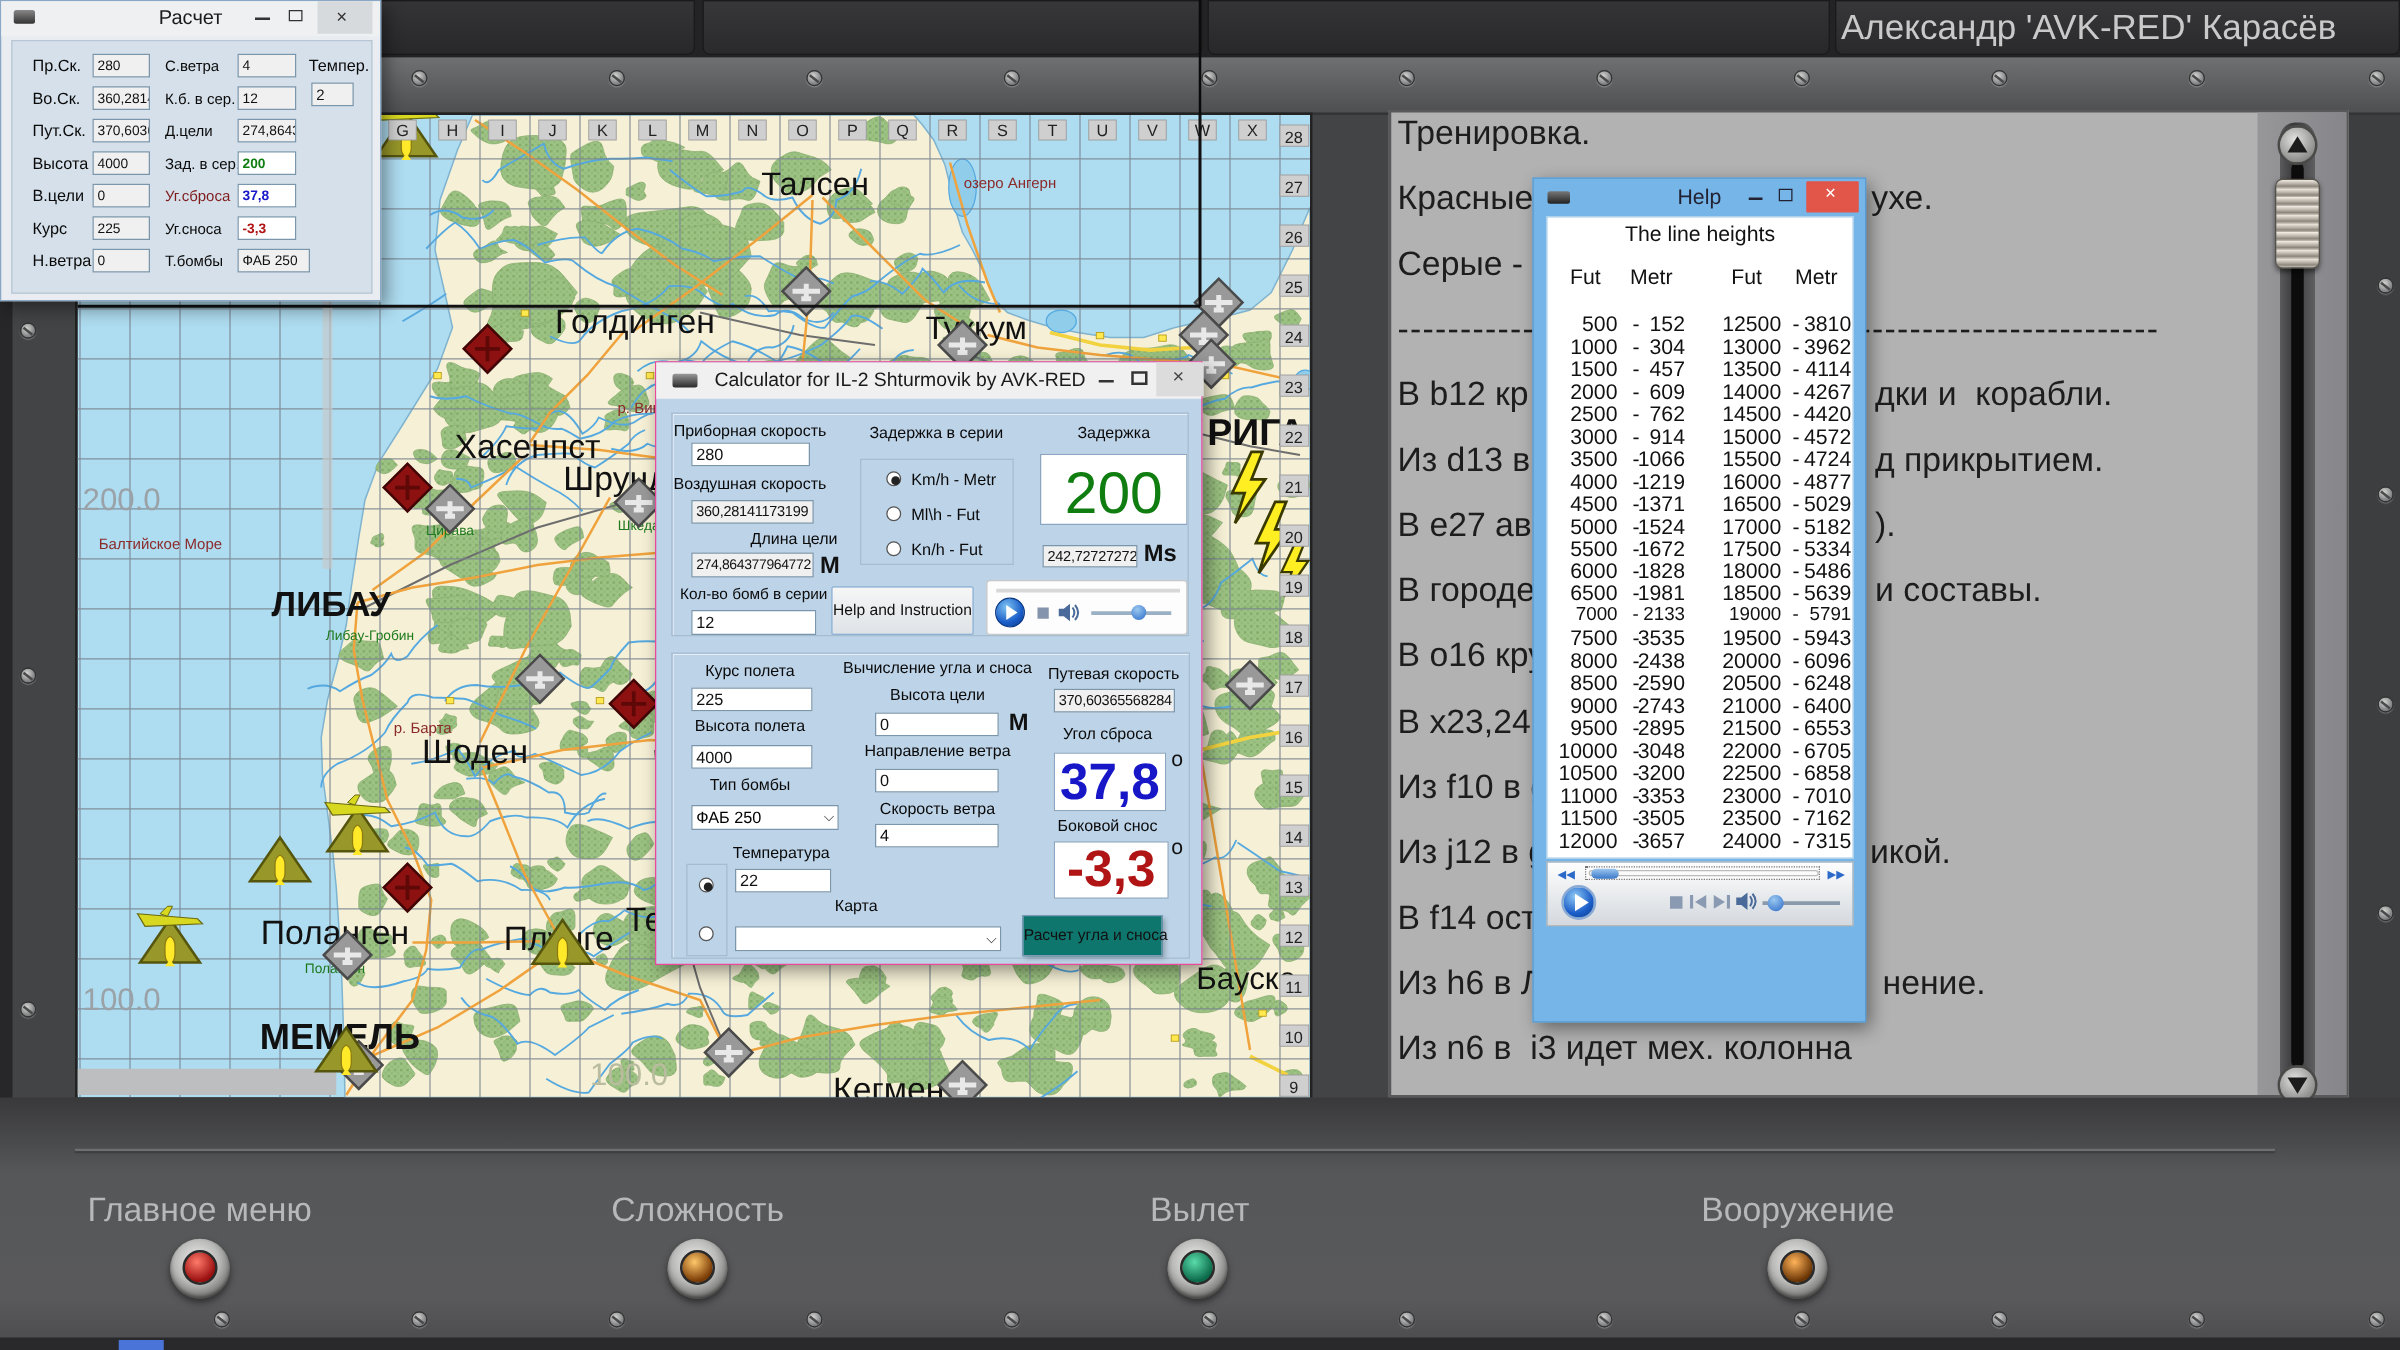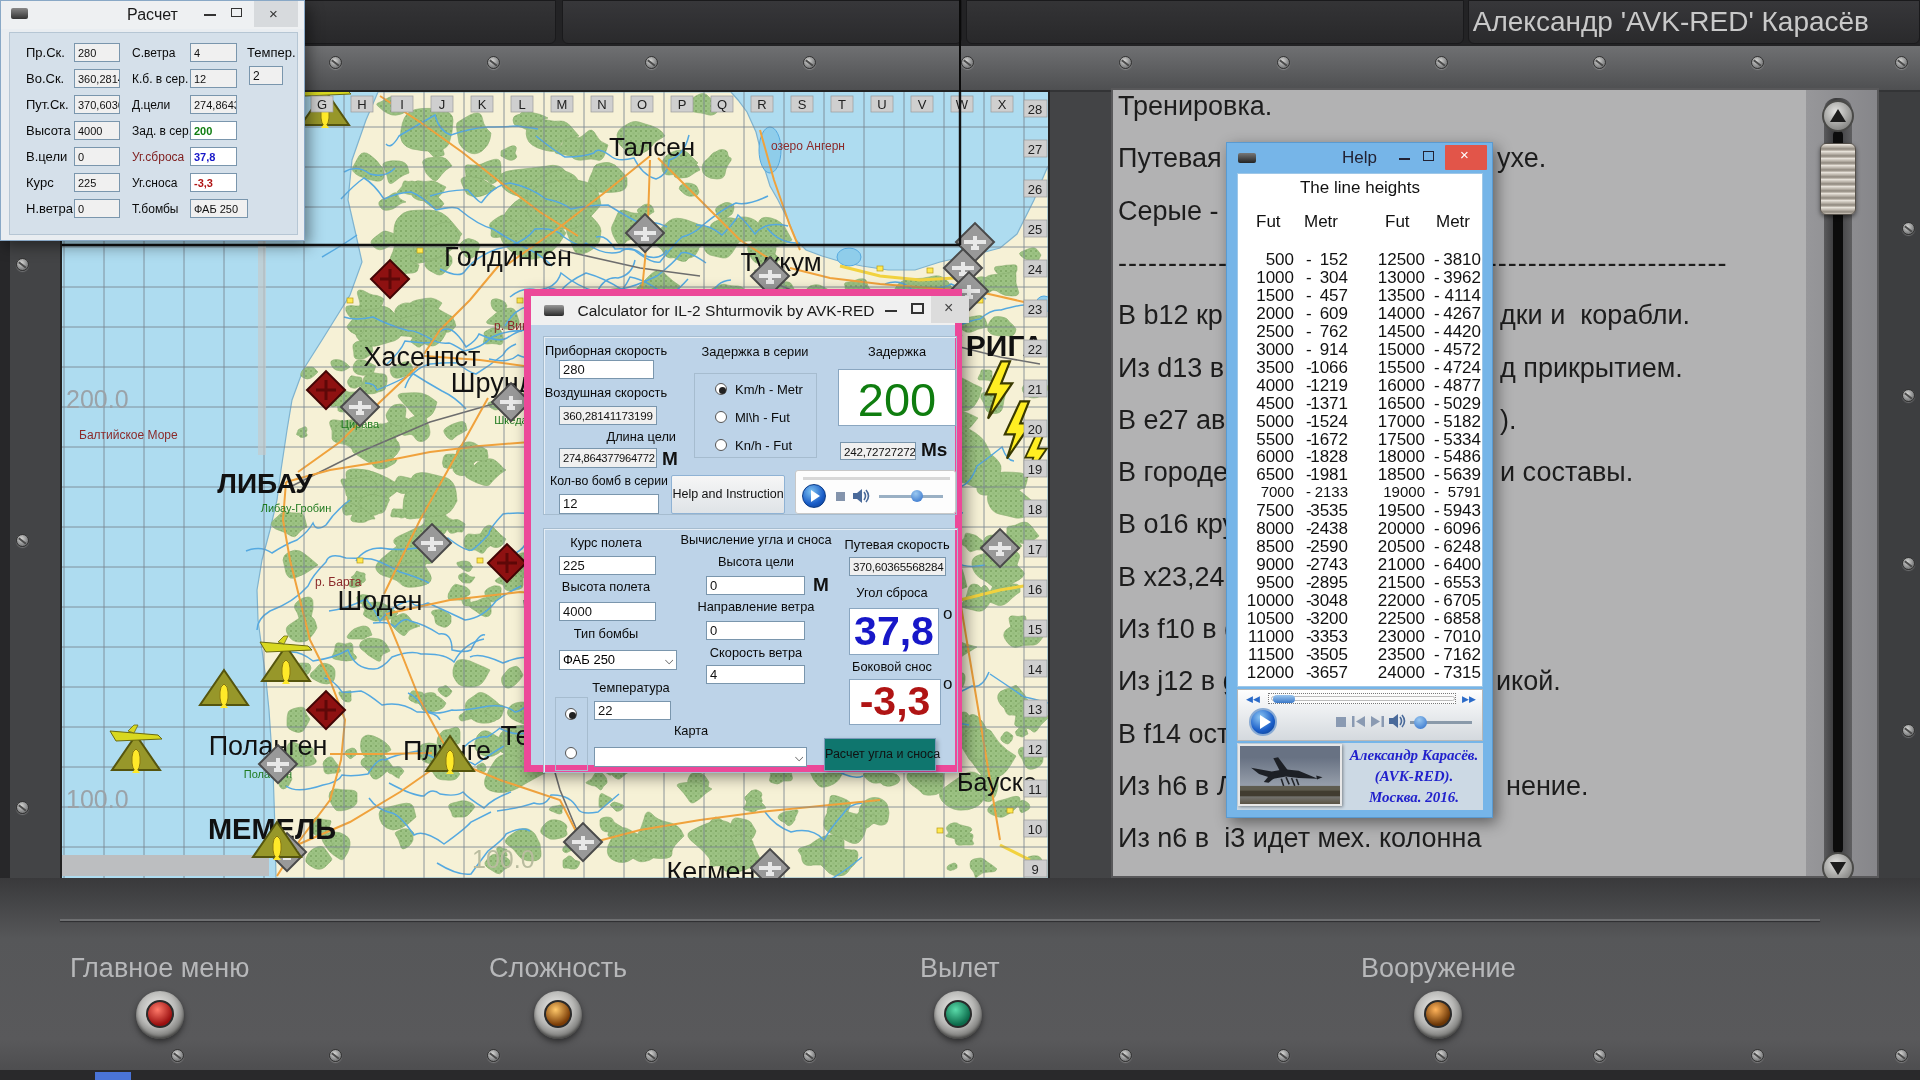--- a/index.html
+++ b/index.html
@@ -923,21 +923,21 @@
       <rect x="1024" y="860" width="23" height="17" fill="#cfcfcf" stroke="#9a9a9a" stroke-width="0.7"></rect>
       <text x="1035" y="874" font-size="13" fill="#222" text-anchor="middle" font-family="Liberation Sans, sans-serif">9</text>
     </g>
 <path d="M62,245 H960 M960,245 V92" stroke="#111" stroke-width="2.4" fill="none"></path>
 </svg>
 
 <div class="abs" style="left:959px;top:0;width:2px;height:92px;background:#0a0a0a"></div>
 
 <div class="abs" style="left:1111px;top:88px;width:768px;height:790px;background:#b2b2b3;border:2px solid #58585a"></div>
 <div class="brline" style="left:1118px;top:91px">Тренировка.</div>
-<div class="brline" style="left:1118px;top:143px">Путевая</div>
+<div class="brline" style="left:1118px;top:143px">Красные</div>
 <div class="brline" style="left:1118px;top:196px">Серые - </div>
 <div class="brline" style="left:1118px;top:300px">В b12 кр</div>
 <div class="brline" style="left:1118px;top:353px">Из d13 в</div>
 <div class="brline" style="left:1118px;top:405px">В е27 ав</div>
 <div class="brline" style="left:1118px;top:457px">В городе</div>
 <div class="brline" style="left:1118px;top:509px">В о16 кру</div>
 <div class="brline" style="left:1118px;top:562px">В х23,24</div>
 <div class="brline" style="left:1118px;top:614px">Из f10 в g</div>
 <div class="brline" style="left:1118px;top:666px">Из j12 в g</div>
 <div class="brline" style="left:1118px;top:719px">В f14 ост</div>
@@ -1035,21 +1035,21 @@
     <div class="abs" style="left:131px;top:175px;font-size:12px;color:#0a0a0a">Уг.сноса</div>
     <div class="ibox" style="left:189px;top:172px;width:47px;height:19px;font-size:11px;color:#b01414;font-weight:bold">-3,3</div>
     <div class="abs" style="left:25px;top:200px;font-size:13px;color:#0a0a0a">Н.ветра</div>
     <div class="ibox gbox" style="left:73px;top:198px;width:46px;height:19px;font-size:11px">0</div>
     <div class="abs" style="left:131px;top:201px;font-size:12px;color:#0a0a0a">Т.бомбы</div>
     <div class="ibox gbox" style="left:189px;top:198px;width:58px;height:19px;font-size:11px">ФАБ 250</div>
     <div class="abs" style="left:246px;top:44px;font-size:13px;color:#0a0a0a">Темпер.</div>
     <div class="ibox gbox" style="left:248px;top:65px;width:34px;height:19px;font-size:12px">2</div>
 </div>
 
-<div class="win" style="left:524px;top:289px;width:438px;height:483px;background:#bdd3e8;border:7px solid #ec4899">
+<div class="win" style="left:524px;top:289px;width:438px;height:483px;background:#bdd3e8;border:1px solid #ec4899">
   <div class="abs" style="left:0;top:0;width:100%;height:29px;background:#f0f0f0">
     <div class="abs" style="left:13px;top:9px;width:20px;height:11px;background:linear-gradient(180deg,#999,#2a2a2a);border-radius:2px"></div>
     <div class="abs" style="left:30px;top:6px;width:330px;text-align:center;font-size:15.5px;color:#1a1a1a;white-space:nowrap">Calculator for IL-2 Shturmovik by AVK-RED</div>
     <div class="abs" style="left:354px;top:14px;width:12px;height:2px;background:#333"></div>
     <div class="abs" style="left:380px;top:7px;width:13px;height:11px;border:2px solid #333"></div>
     <div class="abs" style="left:400px;top:0px;width:38px;height:27px;background:#dcdcdc"></div>
     <div class="abs" style="left:413px;top:3px;font-size:16px;color:#444">×</div>
   </div>
 
   <div class="abs" style="left:12px;top:40px;width:414px;height:179px;border:1px solid #a6bccf;box-shadow:inset 1px 1px 0 #e6eef6"></div>
@@ -1364,27 +1364,13 @@
         <path d="M1,0 L10,5.5 L1,11 Z" fill="#8a9ab2"></path>
       </svg>
     <svg class="abs" style="left:150px;top:23px" width="18" height="16" viewBox="0 0 18 16">
         <path d="M1,5 h4 l5,-4 v14 l-5,-4 h-4 z" fill="#4a6a9a"></path>
         <path d="M12,4 q3,4 0,8 M14,2 q5,6 0,12" stroke="#4a6a9a" stroke-width="1.6" fill="none"></path>
       </svg>
     <div class="abs" style="left:172px;top:31px;width:62px;height:2.5px;background:#8a9aaa"></div>
     <div class="abs" style="left:176px;top:26px;width:13px;height:13px;border-radius:50%;background:radial-gradient(circle at 40% 30%,#9ac8f0,#2a6ac8)"></div>
   </div>
 
-  <div class="abs" style="left:10px;top:600px;width:246px;height:67px;background:#ccd9e4">
-    <div class="abs" style="left:1px;top:1px;width:104px;height:62px;background:linear-gradient(180deg,#687283 20%,#98a0ac 70%,#5a5344);border:2px solid #e8e8e8;box-shadow:1px 1px 3px rgba(0,0,0,.4)">
-      <svg width="100" height="56" viewBox="0 0 126 56" style="position:absolute;left:0;top:0">
-        <path d="M14,20 L40,25 L56,22 L74,24 L98,34 L74,33 L58,31 L42,34 L24,28 Z" fill="#1d2026"></path>
-        <path d="M50,24 L42,8 L48,7 L60,23 Z" fill="#1d2026"></path>
-        <path d="M40,26 L30,38 L36,39 L50,28 Z" fill="#1d2026"></path>
-        <path d="M96,30 l8,2 -7,3 z" fill="#1d2026"></path>
-        <path d="M58,32 l4,9 M65,33 l4,10 M52,34 l3,9 M71,34 l3,8" stroke="#23262b" stroke-width="2"></path>
-        <rect x="0" y="43" width="126" height="13" fill="#55503f" opacity="0.85"></rect>
-        <rect x="0" y="49" width="126" height="7" fill="#3e3a2e" opacity="0.9"></rect>
-      </svg>
-    </div>
-    <div class="abs" style="left:108px;top:2px;width:138px;text-align:center;font-family:'Liberation Serif',serif;font-style:italic;font-weight:bold;font-size:15px;color:#2222cc;line-height:21px;white-space:nowrap">Александр Карасёв.<br>(AVK-RED).<br>Москва. 2016.</div>
-  </div>
 </div>
 
 </body></html>

